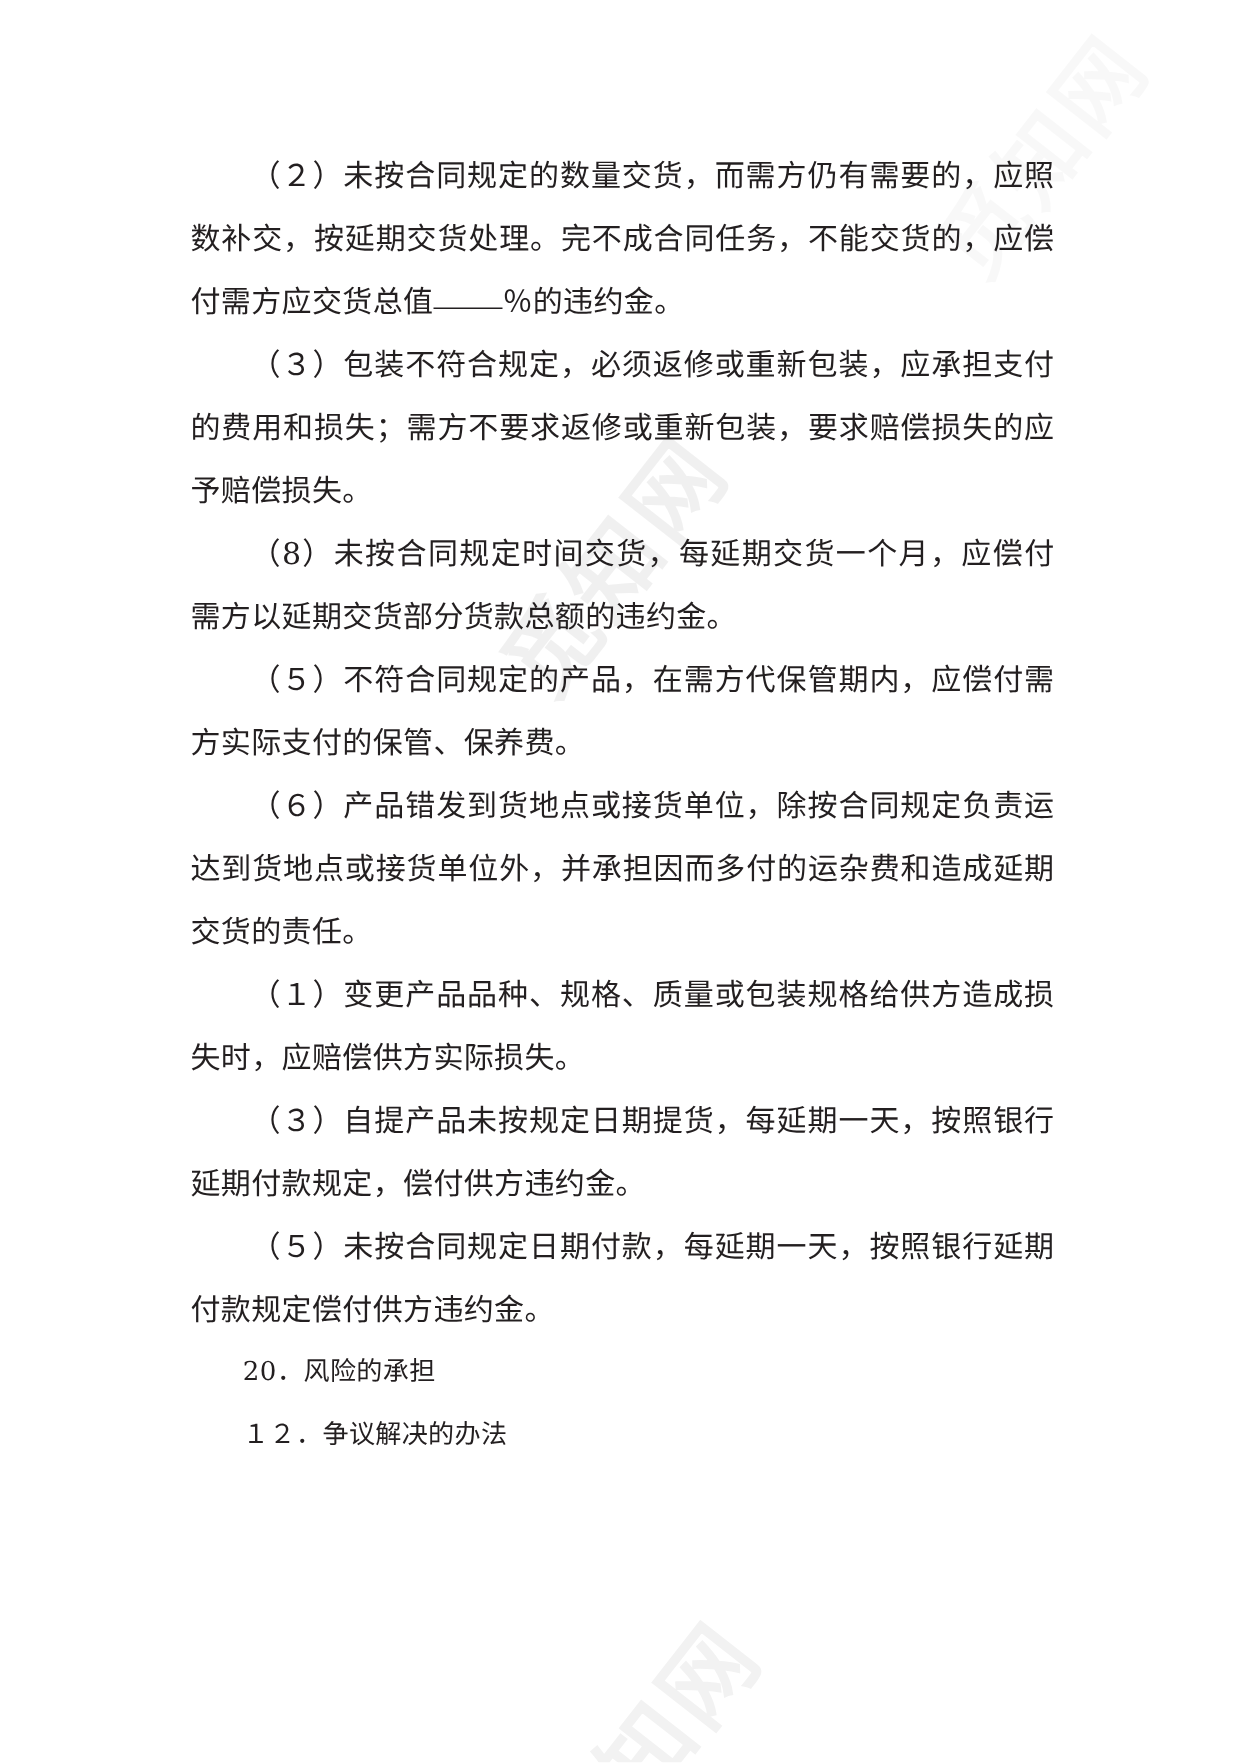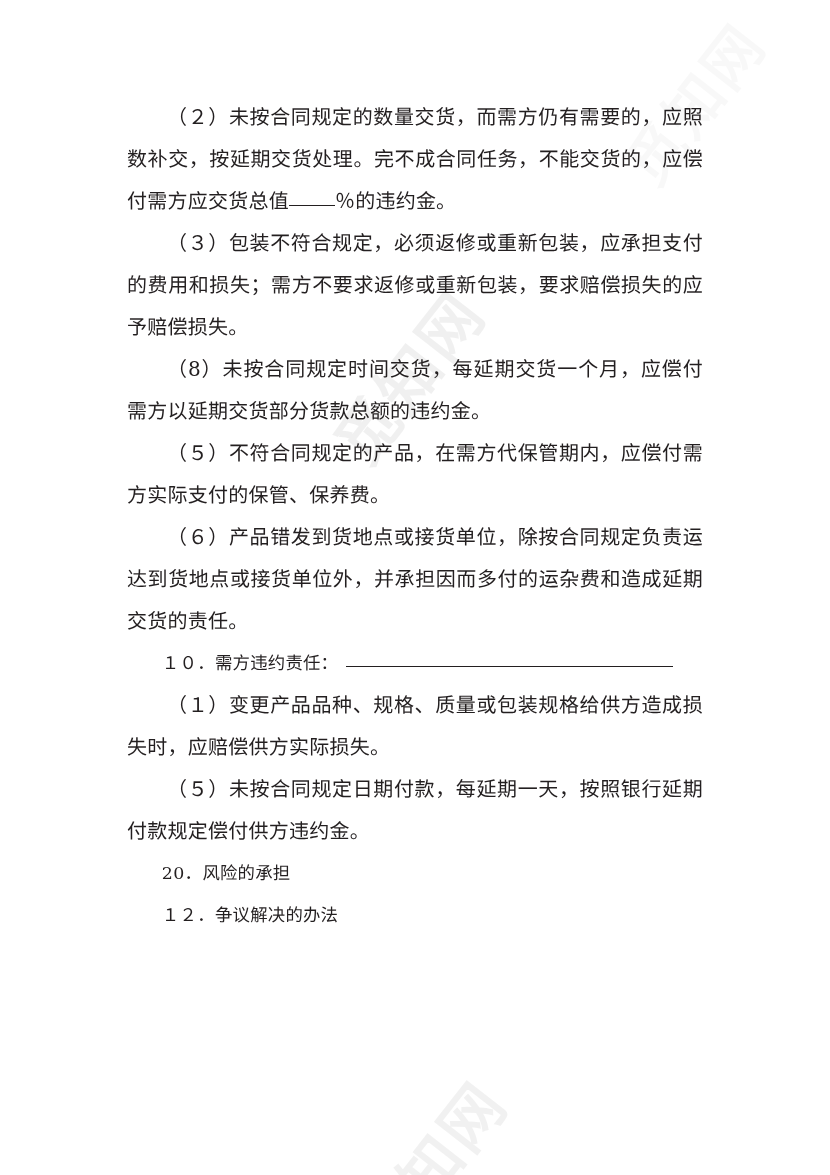--- a/index.html
+++ b/index.html
@@ -136,25 +136,25 @@
     <p class="para indent"><span>（２）未按合同规定的数量交货，而需方仍有需要的，应照数补交，按延期交货处理。完不成合同任务，不能交货的，应偿付需方应交货总值</span><span class="blank w-short"></span><span>％的违约金。</span></p>
 
     <p class="para indent">（３）包装不符合规定，必须返修或重新包装，应承担支付的费用和损失；需方不要求返修或重新包装，要求赔偿损失的应予赔偿损失。</p>
 
     <p class="para indent">（8）未按合同规定时间交货，每延期交货一个月，应偿付需方以延期交货部分货款总额的违约金。</p>
 
     <p class="para indent">（５）不符合同规定的产品，在需方代保管期内，应偿付需方实际支付的保管、保养费。</p>
 
     <p class="para indent">（６）产品错发到货地点或接货单位，除按合同规定负责运达到货地点或接货单位外，并承担因而多付的运杂费和造成延期交货的责任。</p>
 
-    <p class="heading"><span class="num">１０．</span><span>需方违约责任：</span><span class="rule-long"></span></p>
 
     <p class="para indent">（１）变更产品品种、规格、质量或包装规格给供方造成损失时，应赔偿供方实际损失。</p>
 
 
+    <p class="para indent">（３）自提产品未按规定日期提货，每延期一天，按照银行延期付款规定，偿付供方违约金。</p>
 
 
     <p class="para indent">（５）未按合同规定日期付款，每延期一天，按照银行延期付款规定偿付供方违约金。</p>
 
 
     <p class="heading"><span class="num">20．</span><span>风险的承担</span></p>
 
     <p class="heading"><span class="num">１２．</span><span>争议解决的办法</span></p>
 
   </div>

